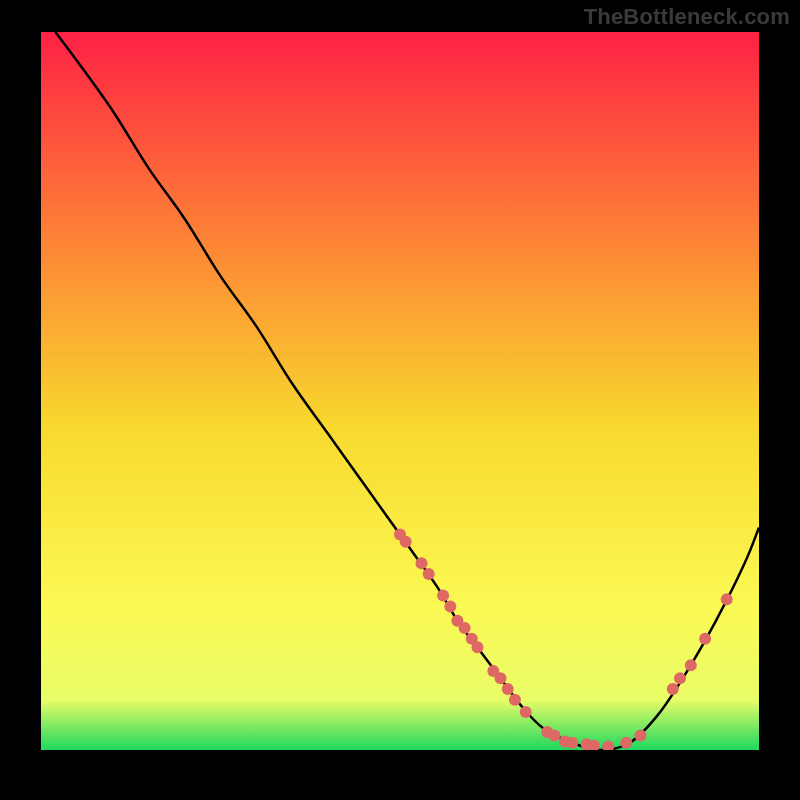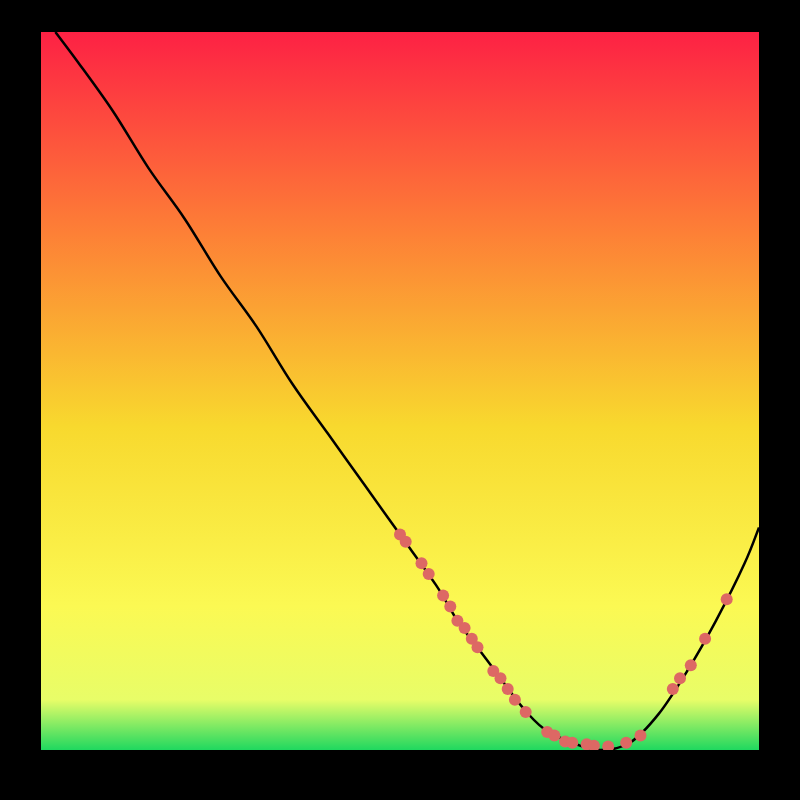--- a/index.html
+++ b/index.html
@@ -36,20 +36,21 @@
   .plot svg {
     display: block;
     width: 718px;
     height: 718px;
   }
 </style>
 </head>
 <body>
 
 <div class="wrap">
+  <div class="watermark">TheBottleneck.com</div>
   <div class="plot">
     <svg id="svg" viewBox="0 0 718 718">
       <defs>
         <linearGradient id="bg-grad" x1="0" y1="0" x2="0" y2="1">
           <stop id="g0" offset="0%" stop-color="#fd2144"></stop>
           <stop id="g1" offset="28%" stop-color="#fd8036"></stop>
           <stop id="g2" offset="55%" stop-color="#f8d92e"></stop>
           <stop id="g3" offset="80%" stop-color="#fbf953"></stop>
           <stop id="g4" offset="93%" stop-color="#e8fd68"></stop>
           <stop id="g5" offset="100%" stop-color="#1fd85f"></stop>

